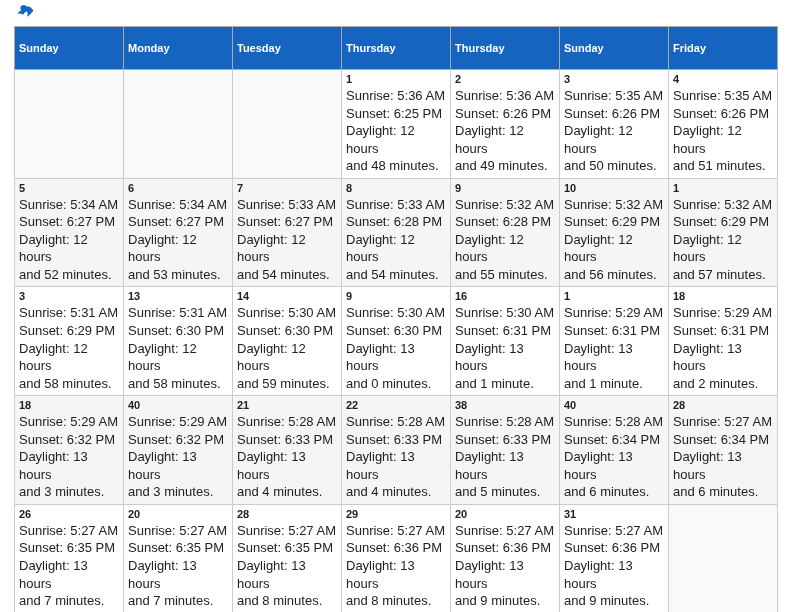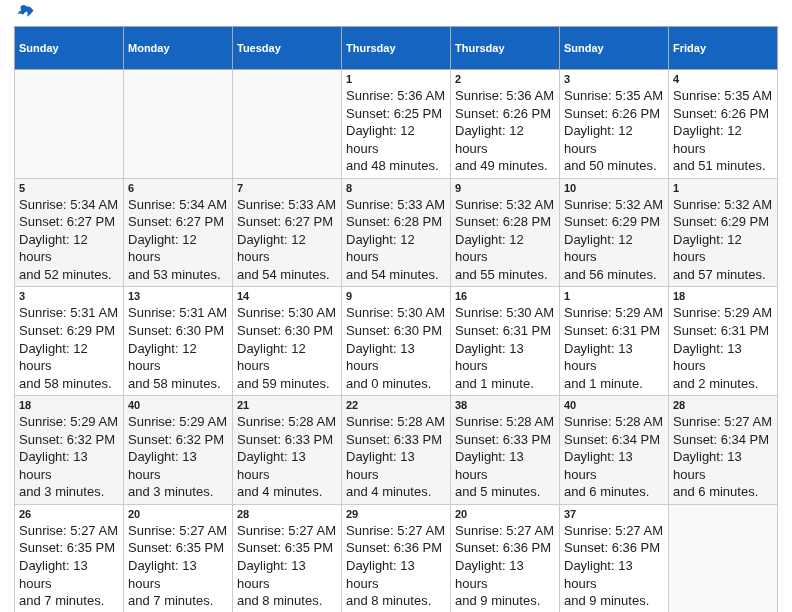--- a/index.html
+++ b/index.html
@@ -344,21 +344,21 @@
 and 8 minutes.</div>
           </td>
           <td>
             <div class="day-number">20</div>
             <div class="cell-text" style="white-space: pre-line;">Sunrise: 5:27 AM
 Sunset: 6:36 PM
 Daylight: 13 hours
 and 9 minutes.</div>
           </td>
           <td>
-            <div class="day-number">37</div>
+            <div class="day-number">31</div>
             <div class="cell-text" style="white-space: pre-line;">Sunrise: 5:27 AM
 Sunset: 6:36 PM
 Daylight: 13 hours
 and 9 minutes.</div>
           </td>
           <td class="empty-cell"></td>
         </tr>
       </tbody>
   </table>
 </div>

